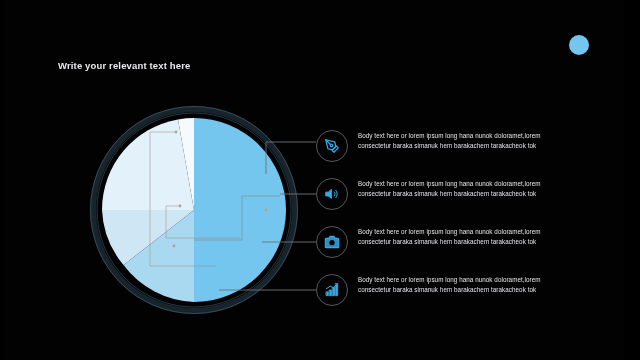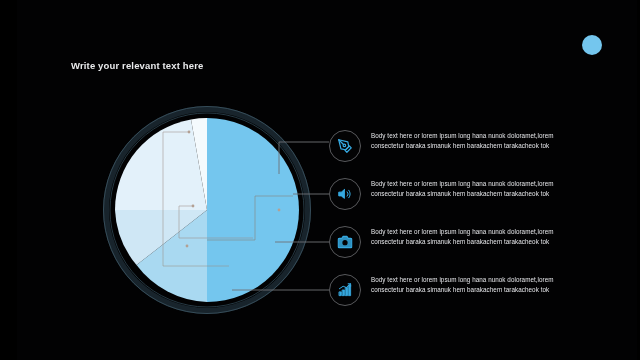--- a/index.html
+++ b/index.html
@@ -9,21 +9,21 @@
   }
   body {
     width: 640px;
     height: 360px;
     overflow: hidden;
     font-family: "Liberation Sans", sans-serif;
     position: relative;
   }
   #slide {
     position: absolute;
-    left: 17px; top: 0;
+    left: 4px; top: 0;
     width: 620px;
     height: 360px;
     background: #020203;
   }
 
   
   #title {
     position: absolute;
     left: 54px;
     top: 60px;

